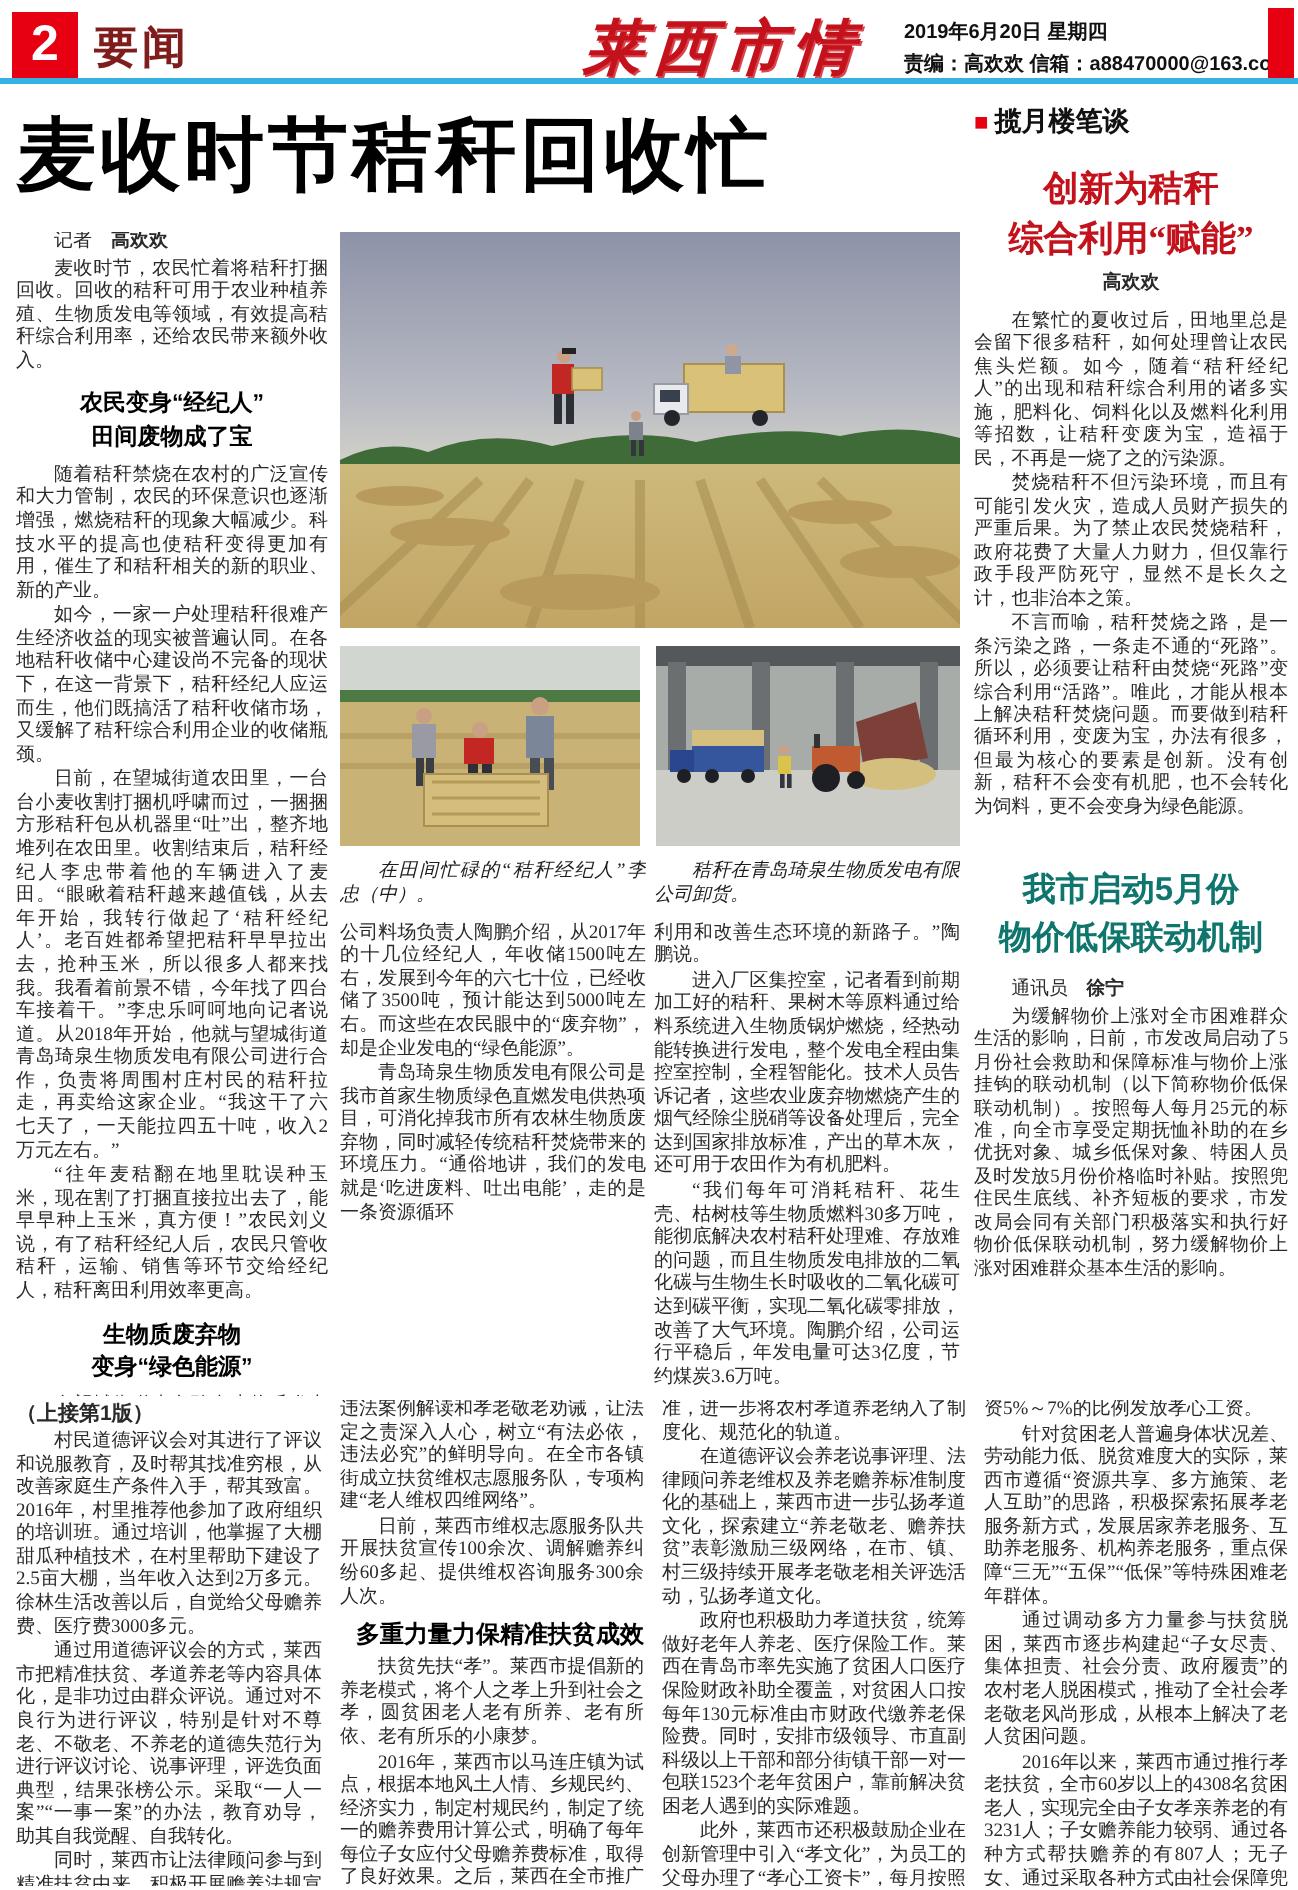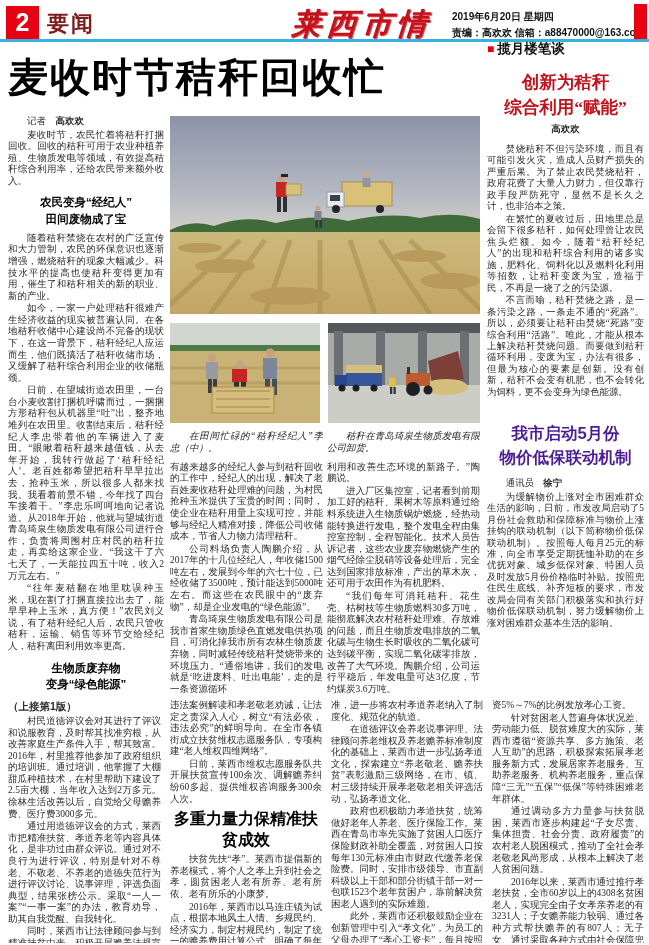--- a/index.html
+++ b/index.html
@@ -36,36 +36,36 @@
   .midcol{position:absolute;top:430px;width:153px;font-size:9.5px;height:266px;overflow:hidden;}
   .midcol.c2{left:170px;}
   .midcol.c3{left:327px;}
   
   .photoarea{position:absolute;left:170px;top:116px;width:310px;}
   .photo{display:block;}
   .smallrow{position:relative;margin-top:9px;height:100px;}
   .sp1{position:absolute;left:0;top:0;}
   .sp2{position:absolute;left:158px;top:0;}
   
-  .sidebar{position:absolute;left:487px;top:40px;width:157px;font-size:9.4px;height:640px;overflow:hidden;}
+  .sidebar{position:absolute;left:487px;top:52px;width:157px;font-size:9.4px;height:640px;overflow:hidden;}
   .sbtag{font-family:"Liberation Sans",sans-serif;font-weight:bold;font-size:13.5px;color:#111;}
   .sbtag .sq{color:#e60012;font-size:12px;margin-right:3px;}
   .sbtitle{color:#c3121c;font-weight:bold;font-size:17.5px;text-align:center;
            line-height:1.4;margin:12px 0 4px 0;font-family:"Liberation Serif",serif;}
   .sbauthor{text-align:center;font-weight:bold;font-size:9.5px;margin-bottom:8px;}
-  .pricetitle{color:#4c1d95;font-weight:bold;font-size:16.5px;text-align:center;line-height:1.45;
+  .pricetitle{color:#0f766e;font-weight:bold;font-size:16.5px;text-align:center;line-height:1.45;
               margin:24px 0 8px 0;font-family:"Liberation Sans",sans-serif;}
   
   .bottom{position:absolute;left:8px;top:700px;width:637px;height:243px;overflow:hidden;
           display:flex;gap:9px;font-size:9.5px;}
   .bcol{width:152px;flex:0 0 auto;}
   .bcol.first{width:153px;}
   .contag{font-family:"Liberation Sans",sans-serif;font-weight:bold;font-size:10.5px;margin-bottom:2px;}
-  .bsubhead{font-family:"Liberation Sans",sans-serif;font-weight:bold;font-size:16px;
-            text-align:center;margin:4px 0 3px 0;color:#000;}
+  .bsubhead{font-family:"Liberation Sans",sans-serif;font-weight:bold;font-size:12px;
+            text-align:right;margin:4px 0 3px 0;color:#000;}
 </style>
 </head>
 <body>
 
 <div class="page">
 
   <div class="pagenum">2</div>
   <div class="section">要闻</div>
   <div class="masthead">莱西市情</div>
   <div class="dateblock">
@@ -223,21 +223,20 @@
             <rect x="62" y="64" width="2.3" height="7" fill="#33363c"></rect>
             <rect x="65.5" y="64" width="2.3" height="7" fill="#33363c"></rect>
           </g>
       </svg>
     </div>
   </div>
 
   <div class="midcol c2">
     <p class="caption">在田间忙碌的“秸秆经纪人”李忠（中）。</p>
     <div class="paras cont">
-        <p>有越来越多的经纪人参与到秸秆回收的工作中，经纪人的出现，解决了老百姓麦收秸秆处理难的问题，为村民抢种玉米提供了宝贵的时间；同时，使企业在秸秆用量上实现可控，并能够与经纪人精准对接，降低公司收储成本，节省人力物力清理秸秆。</p>
         <p>公司料场负责人陶鹏介绍，从2017年的十几位经纪人，年收储1500吨左右，发展到今年的六七十位，已经收储了3500吨，预计能达到5000吨左右。而这些在农民眼中的“废弃物”，却是企业发电的“绿色能源”。</p>
         <p>青岛琦泉生物质发电有限公司是我市首家生物质绿色直燃发电供热项目，可消化掉我市所有农林生物质废弃物，同时减轻传统秸秆焚烧带来的环境压力。“通俗地讲，我们的发电就是‘吃进废料、吐出电能’，走的是一条资源循环</p>
       </div>
   </div>
 
   <div class="midcol c3">
     <p class="caption">秸秆在青岛琦泉生物质发电有限公司卸货。</p>
     <div class="paras cont">
         <p>利用和改善生态环境的新路子。”陶鹏说。</p>
         <p>进入厂区集控室，记者看到前期加工好的秸秆、果树木等原料通过给料系统进入生物质锅炉燃烧，经热动能转换进行发电，整个发电全程由集控室控制，全程智能化。技术人员告诉记者，这些农业废弃物燃烧产生的烟气经除尘脱硝等设备处理后，完全达到国家排放标准，产出的草木灰，还可用于农田作为有机肥料。</p>
@@ -246,22 +245,22 @@
   </div>
 
   <div class="sidebar">
     <div class="sbtag"><span class="sq">■</span><span>揽月楼笔谈</span></div>
     <div class="sbtitle">
       <span>创新为秸秆</span><br>
       <span>综合利用“赋能”</span>
     </div>
     <div class="sbauthor">高欢欢</div>
     <div class="paras">
+        <p>在繁忙的夏收过后，田地里总是会留下很多秸秆，如何处理曾让农民焦头烂额。如今，随着“秸秆经纪人”的出现和秸秆综合利用的诸多实施，肥料化、饲料化以及燃料化利用等招数，让秸秆变废为宝，造福于民，不再是一烧了之的污染源。</p>
         <p>焚烧秸秆不但污染环境，而且有可能引发火灾，造成人员财产损失的严重后果。为了禁止农民焚烧秸秆，政府花费了大量人力财力，但仅靠行政手段严防死守，显然不是长久之计，也非治本之策。</p>
-        <p>在繁忙的夏收过后，田地里总是会留下很多秸秆，如何处理曾让农民焦头烂额。如今，随着“秸秆经纪人”的出现和秸秆综合利用的诸多实施，肥料化、饲料化以及燃料化利用等招数，让秸秆变废为宝，造福于民，不再是一烧了之的污染源。</p>
         <p>不言而喻，秸秆焚烧之路，是一条污染之路，一条走不通的“死路”。所以，必须要让秸秆由焚烧“死路”变综合利用“活路”。唯此，才能从根本上解决秸秆焚烧问题。而要做到秸秆循环利用，变废为宝，办法有很多，但最为核心的要素是创新。没有创新，秸秆不会变有机肥，也不会转化为饲料，更不会变身为绿色能源。</p>
       </div>
 
     <div class="pricetitle">
       <span>我市启动5月份</span><br>
       <span>物价低保联动机制</span>
     </div>
     <p class="byline"><span>通讯员</span>　<b>徐宁</b></p>
     <div class="paras">
         <p>为缓解物价上涨对全市困难群众生活的影响，日前，市发改局启动了5月份社会救助和保障标准与物价上涨挂钩的联动机制（以下简称物价低保联动机制）。按照每人每月25元的标准，向全市享受定期抚恤补助的在乡优抚对象、城乡低保对象、特困人员及时发放5月份价格临时补贴。按照兜住民生底线、补齐短板的要求，市发改局会同有关部门积极落实和执行好物价低保联动机制，努力缓解物价上涨对困难群众基本生活的影响。</p>

